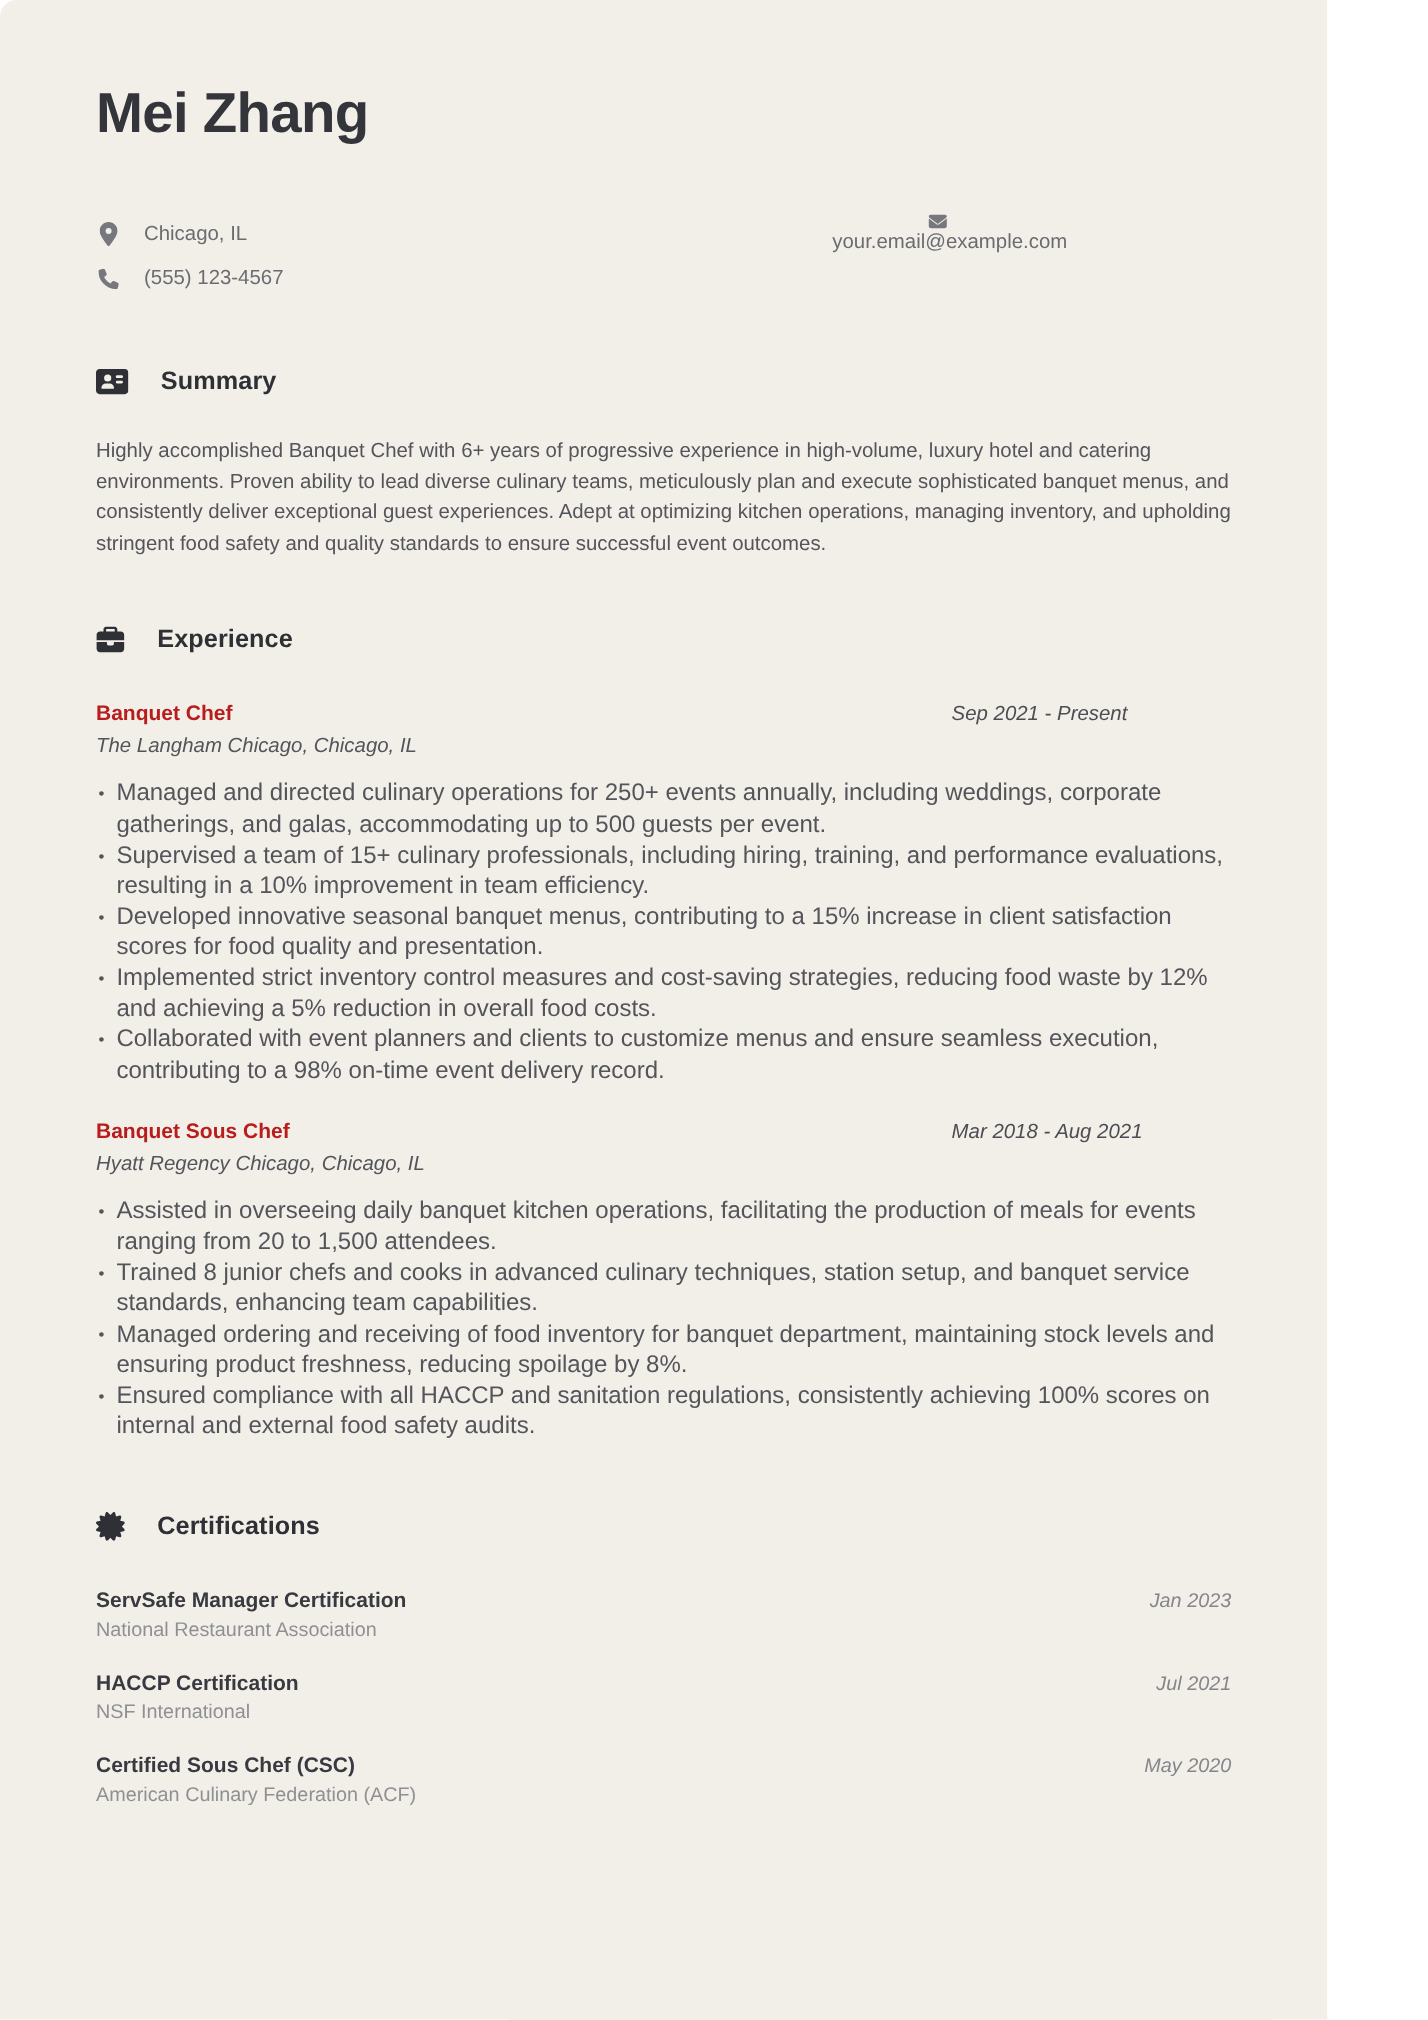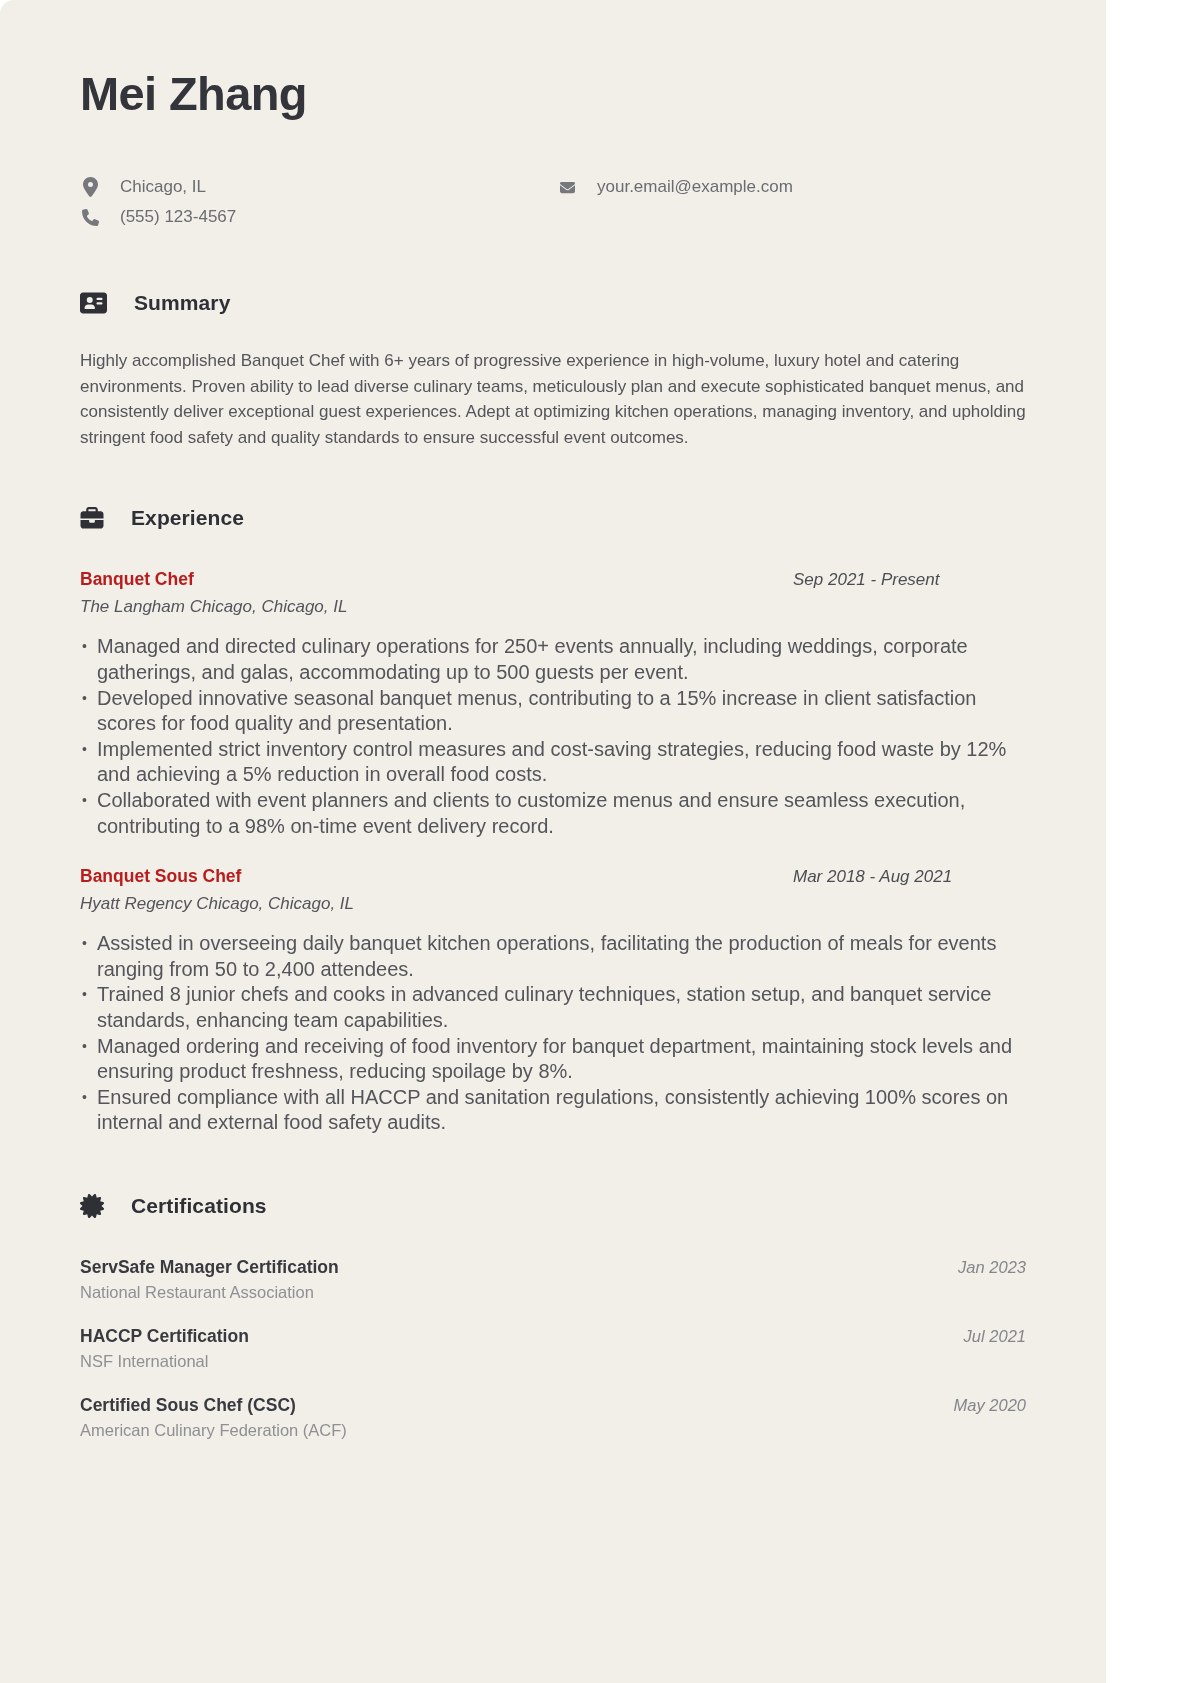--- a/index.html
+++ b/index.html
@@ -28,21 +28,21 @@
     grid-template-columns:477px 1fr;
     row-gap:10px;
     font-size:17px;
     color:#6b6c71;
   }
   .contact-item { display:flex; align-items:center; }
   .contact-item .cicon {
     width:20px; display:inline-flex; justify-content:center; align-items:center;
     color:#77787d; margin-right:20px; flex:none;
   }
-  .contact-item.email-item { grid-column:2; grid-row:1; }
+  .contact-item.email-item { grid-column:2; grid-row:1;flex-direction:column; }
   .contact-item.phone-item { grid-column:1; grid-row:2; }
 
   
   .sec-head { display:flex; align-items:center; gap:15px; color:#2f3036; }
   .sec-head .sec-icon { display:inline-flex; align-items:center; flex:none; }
   .sec-head h2 { margin:12px; font-size:21px; font-weight:700; letter-spacing:0.1px; }
 
   .summary-sec { margin-top:52px; }
   .summary-text {
     margin:21px 0 0 0;
@@ -146,34 +146,35 @@
     </div>
 
     <div class="job">
       <div class="job-head">
         <span class="job-title">Banquet Chef</span>
         <span class="job-dates">Sep 2021 - Present</span>
       </div>
       <div class="company">The Langham Chicago, Chicago, IL</div>
       <ul class="bullets">
         <li>Managed and directed culinary operations for 250+ events annually, including weddings, corporate gatherings, and galas, accommodating up to 500 guests per event.</li>
+        <li>Supervised a team of 15+ culinary professionals, including hiring, training, and performance evaluations, resulting in a 10% improvement in team efficiency.</li>
         <li>Developed innovative seasonal banquet menus, contributing to a 15% increase in client satisfaction scores for food quality and presentation.</li>
         <li>Implemented strict inventory control measures and cost-saving strategies, reducing food waste by 12% and achieving a 5% reduction in overall food costs.</li>
         <li>Collaborated with event planners and clients to customize menus and ensure seamless execution, contributing to a 98% on-time event delivery record.</li>
       </ul>
     </div>
 
     <div class="job">
       <div class="job-head">
         <span class="job-title">Banquet Sous Chef</span>
         <span class="job-dates">Mar 2018 - Aug 2021</span>
       </div>
       <div class="company">Hyatt Regency Chicago, Chicago, IL</div>
       <ul class="bullets">
-        <li>Assisted in overseeing daily banquet kitchen operations, facilitating the production of meals for events ranging from 50 to 2,400 attendees.</li>
+        <li>Assisted in overseeing daily banquet kitchen operations, facilitating the production of meals for events ranging from 20 to 1,500 attendees.</li>
         <li>Trained 8 junior chefs and cooks in advanced culinary techniques, station setup, and banquet service standards, enhancing team capabilities.</li>
         <li>Managed ordering and receiving of food inventory for banquet department, maintaining stock levels and ensuring product freshness, reducing spoilage by 8%.</li>
         <li>Ensured compliance with all HACCP and sanitation regulations, consistently achieving 100% scores on internal and external food safety audits.</li>
       </ul>
     </div>
   </section>
 
   <section class="cert-sec">
     <div class="sec-head">
       <span class="sec-icon">

